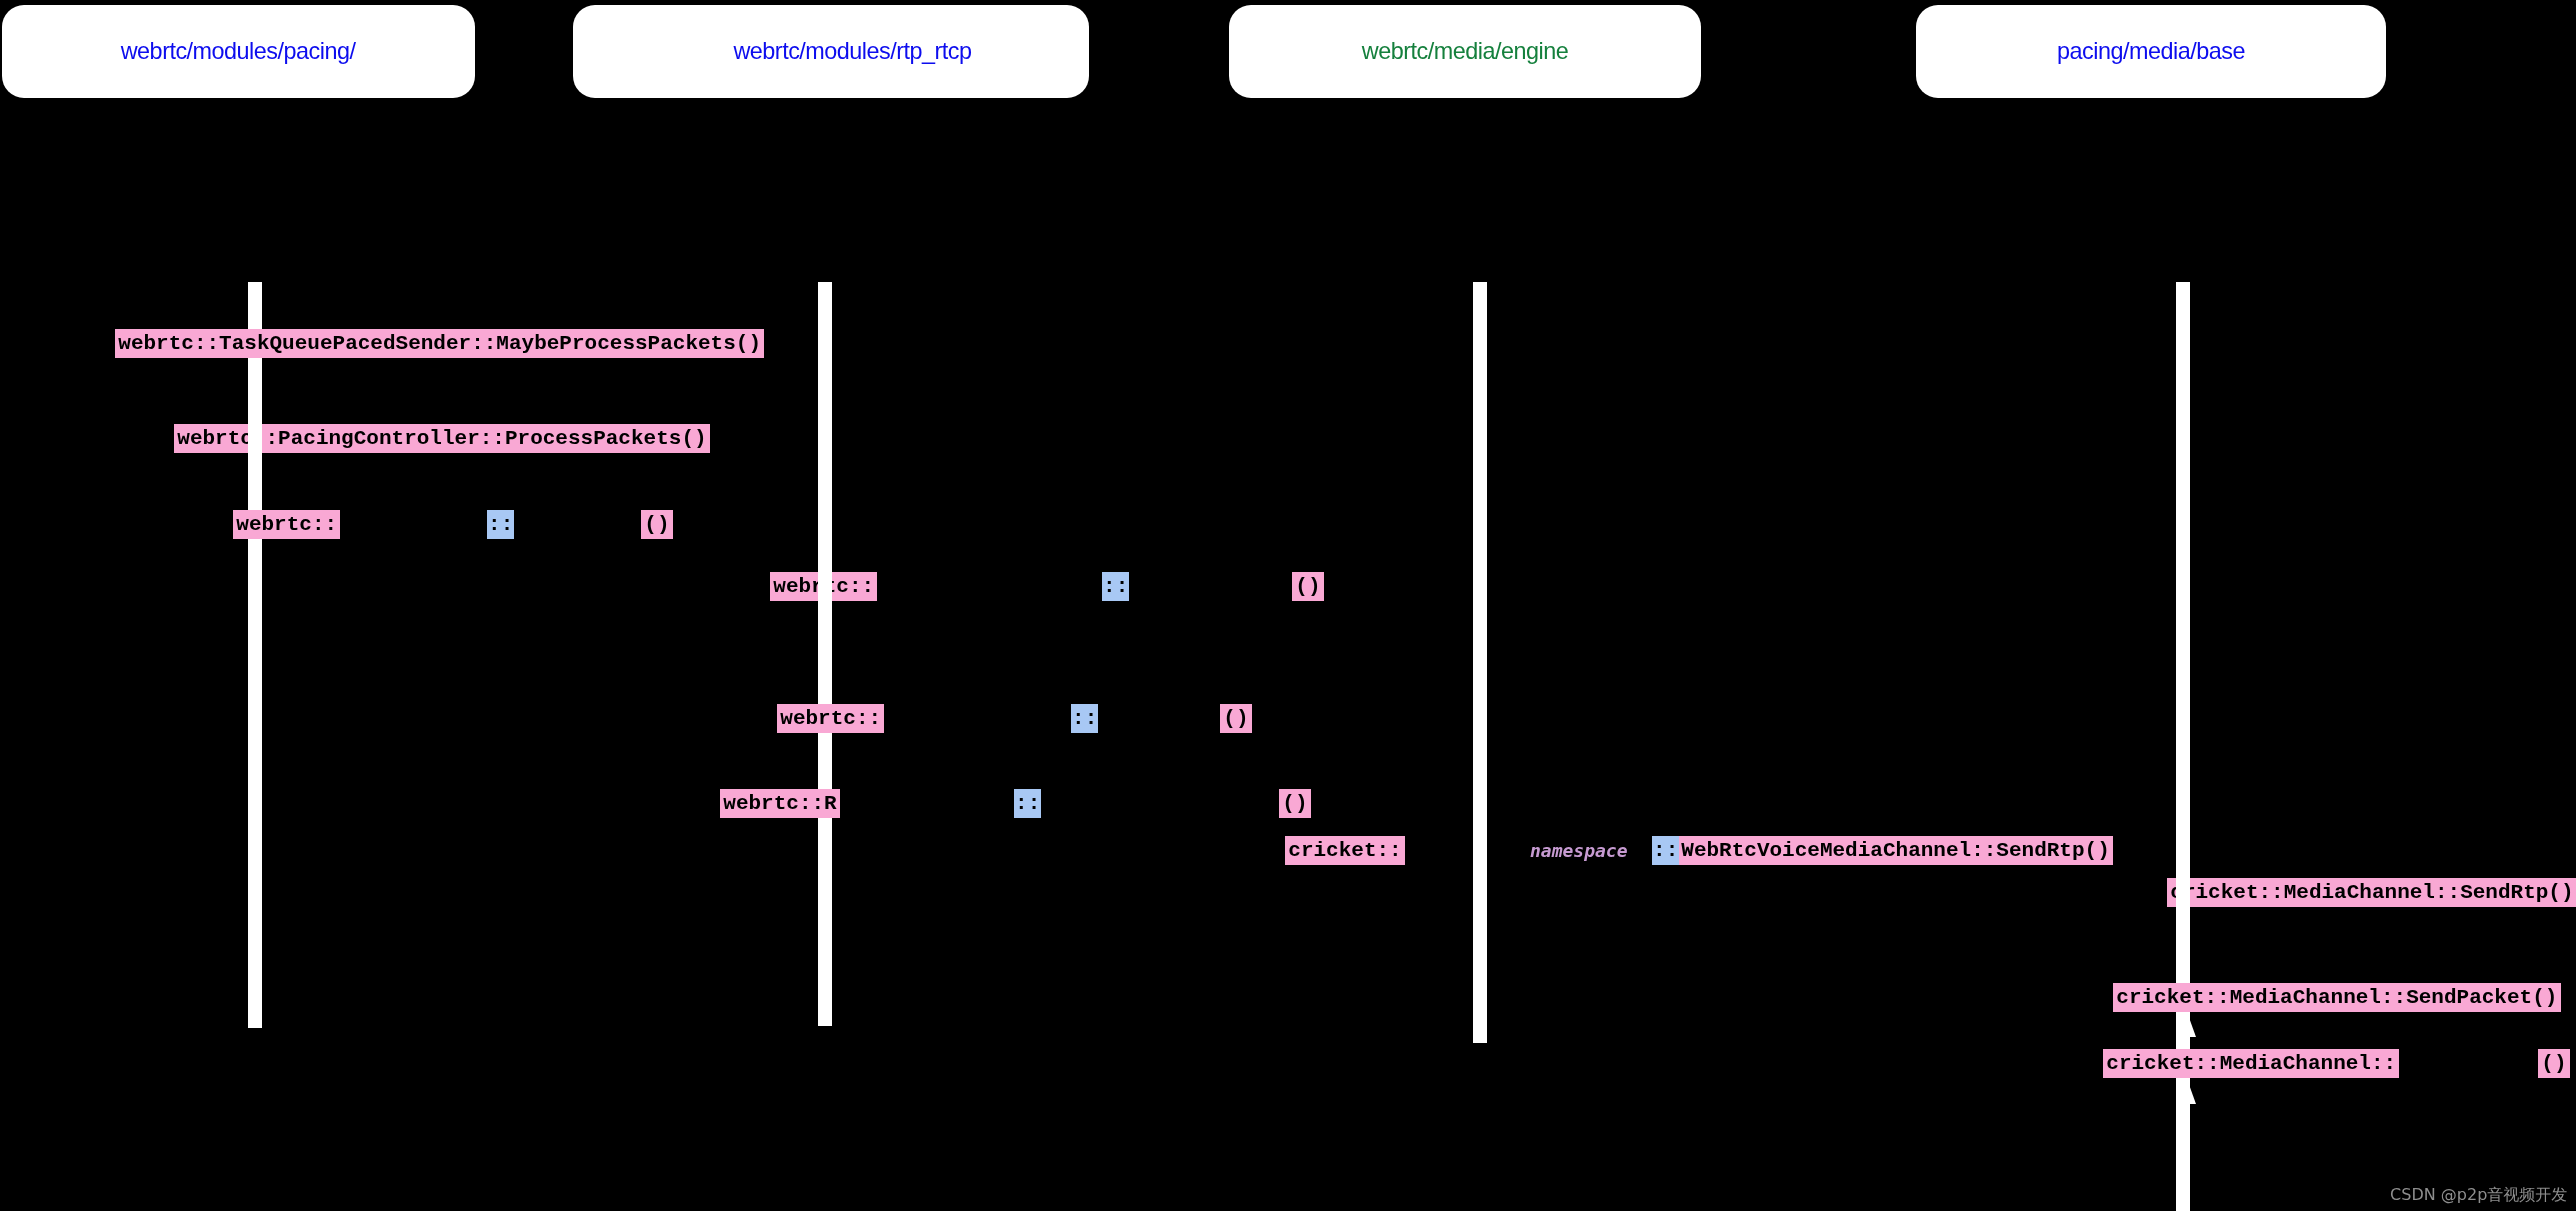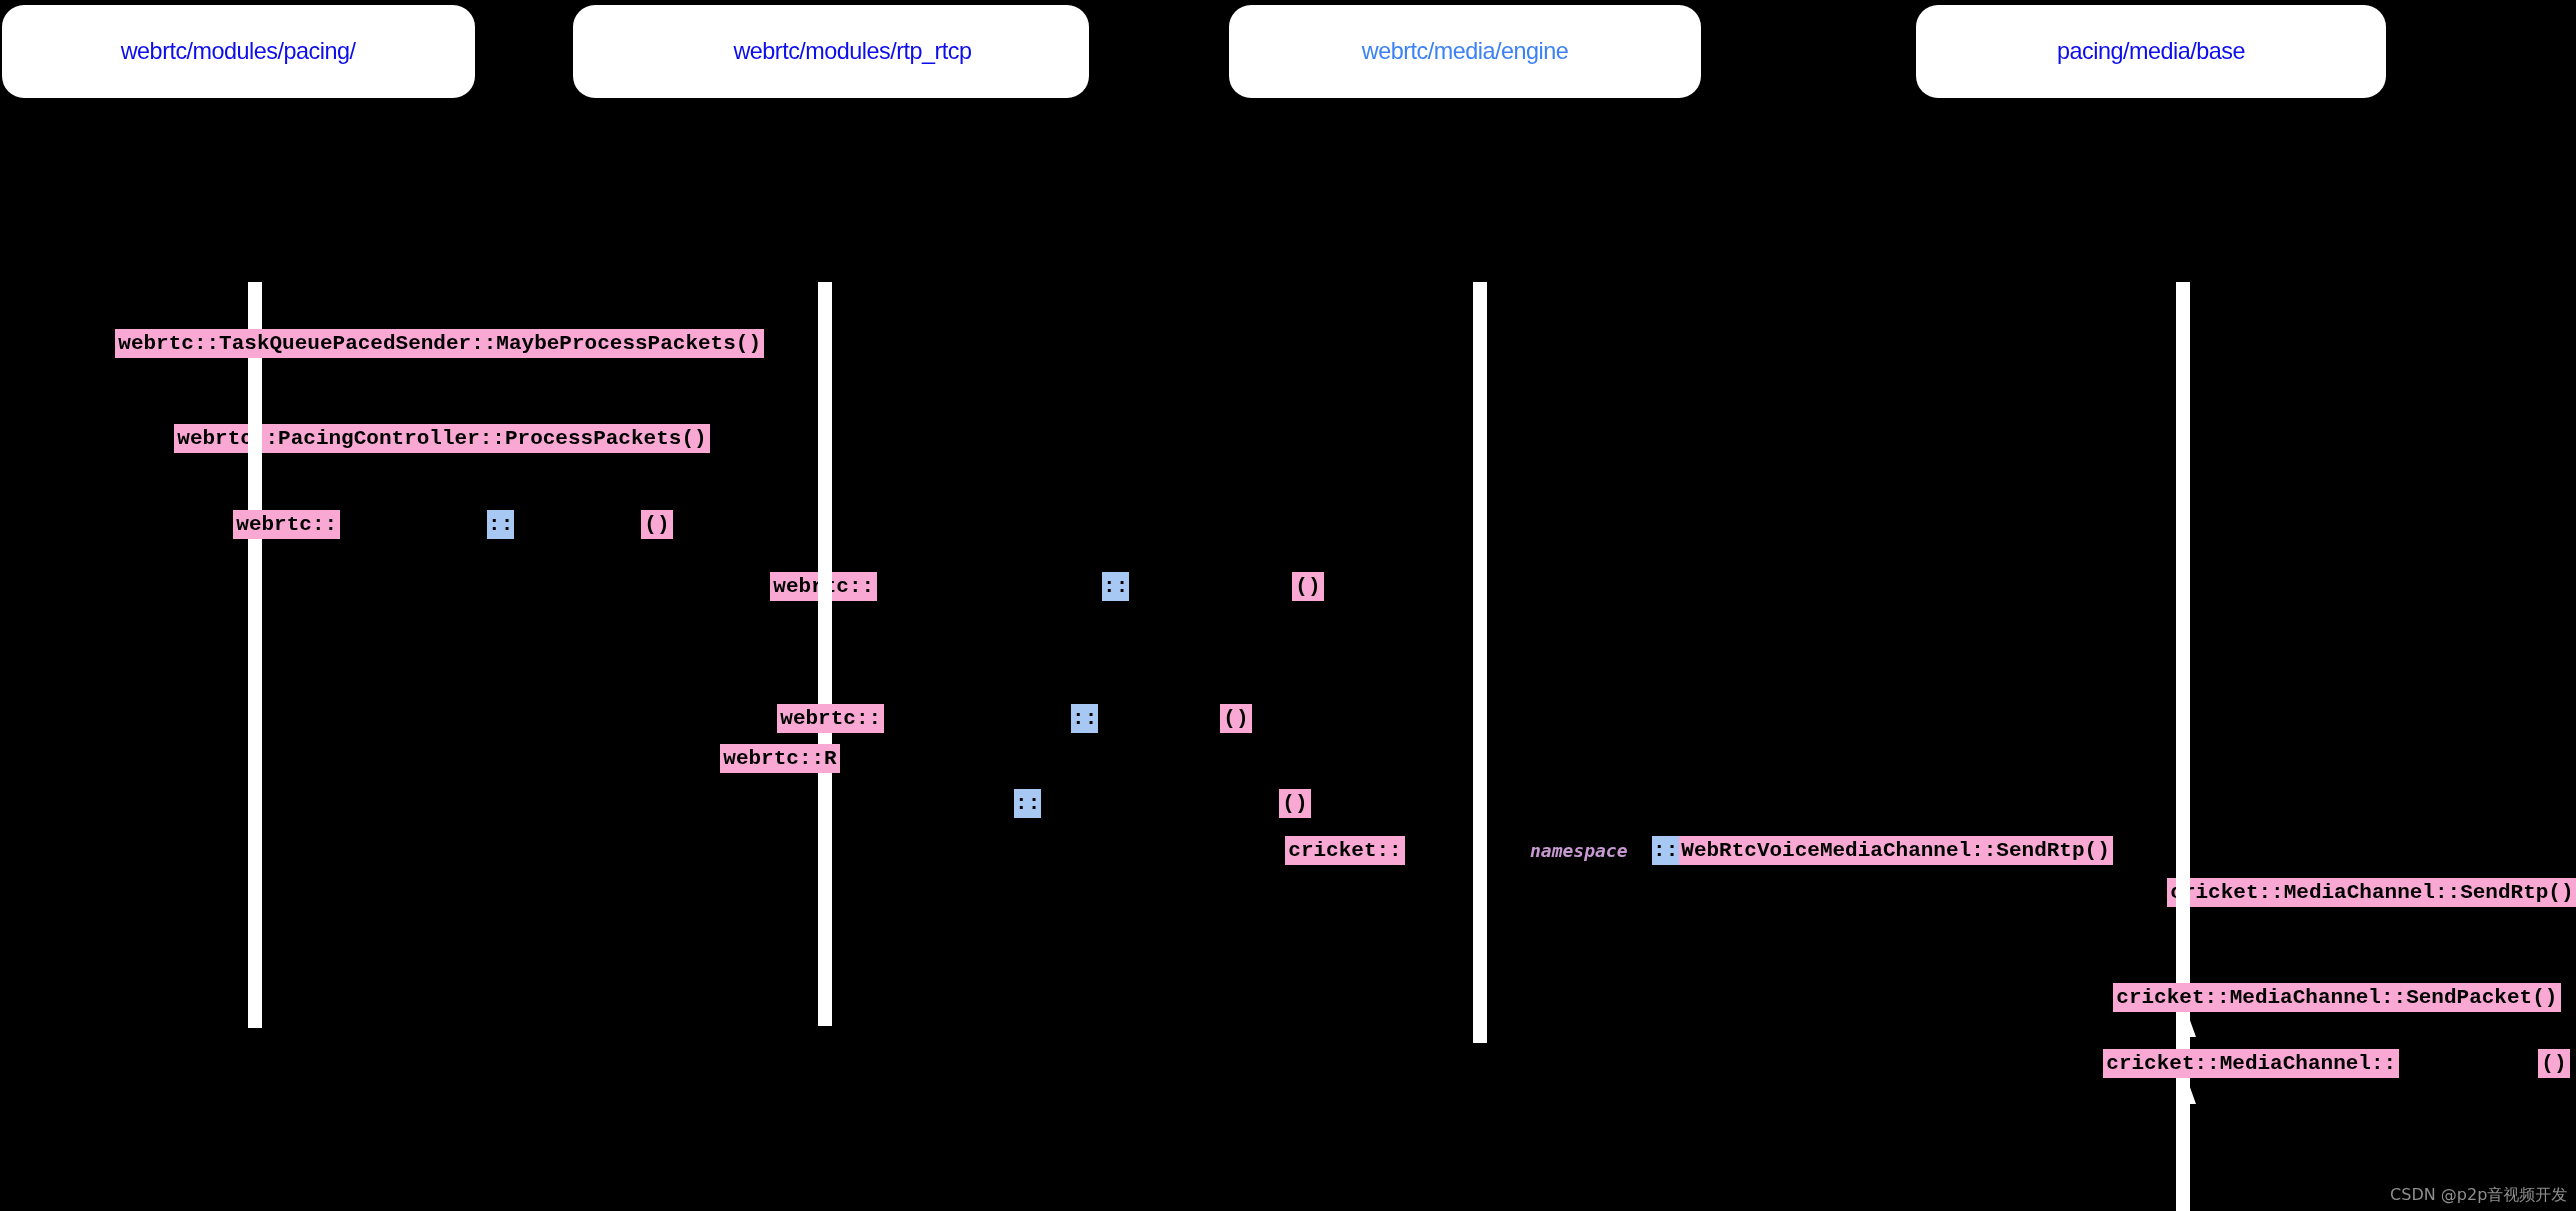--- a/index.html
+++ b/index.html
@@ -31,21 +31,21 @@
 
 <div class="canvas">
   <div id="modules-root">
       <div class="module" style="left: 1.6px; width: 473px;">
         <span style="color: rgb(13, 13, 238);">webrtc/modules/pacing/</span>
       </div>
       <div class="module" style="left: 573px; width: 473px; padding-left: 43px;">
         <span style="color: rgb(13, 13, 238);">webrtc/modules/rtp_rtcp</span>
       </div>
       <div class="module" style="left: 1229px; width: 472px;">
-        <span style="color: #3b82f6;">webrtc/media/engine</span>
+        <span style="color: #15803d;">webrtc/media/engine</span>
       </div>
       <div class="module" style="left: 1916px; width: 470px;">
         <span style="color: rgb(13, 13, 238);">pacing/media/base</span>
       </div>
     </div>
   <div id="lifelines-root">
       <div class="lifeline" style="left: 248px; top: 282px; height: 746px; background: rgb(255, 255, 255);"></div>
       <div class="lifeline" style="left: 818px; top: 282px; height: 744px; background: rgb(255, 255, 255);"></div>
       <div class="lifeline" style="left: 1473px; top: 282px; height: 761px; background: rgb(255, 255, 255);"></div>
       <div class="lifeline" style="left: 2176px; top: 282px; height: 929px; background: rgb(255, 255, 255);"></div>
@@ -66,21 +66,21 @@
         <div class="seg label" style="left: 770px; top: 572px;">webrtc::</div>
         <div class="seg highlight" style="left: 1102px; top: 572px; background: rgb(168, 200, 244);">::</div>
         <div class="seg label" style="left: 1292px; top: 572px;">()</div>
       </div>
       <div class="layer-above">
         <div class="seg label" style="left: 777px; top: 704px;">webrtc::</div>
         <div class="seg highlight" style="left: 1071px; top: 704px; background: rgb(168, 200, 244);">::</div>
         <div class="seg label" style="left: 1220px; top: 704px;">()</div>
       </div>
       <div class="layer-above">
-        <div class="seg label" style="left: 720px; top: 744px;">webrtc::R</div>
+        <div class="seg label" style="left: 720px; top: 789px;">webrtc::R</div>
         <div class="seg highlight" style="left: 1014px; top: 789px; background: rgb(168, 200, 244);">::</div>
         <div class="seg label" style="left: 1279px; top: 789px;">()</div>
       </div>
       <div class="layer-above">
         <div class="seg label" style="left: 1285px; top: 836px;">cricket::</div>
         <div class="seg keyword" style="left: 1530px; top: 836px; color: rgb(199, 155, 210);">namespace</div>
         <div class="seg highlight" style="left: 1652px; top: 836px; background: rgb(168, 200, 244);">::</div>
         <div class="seg label" style="left: 1678px; top: 836px;">WebRtcVoiceMediaChannel::SendRtp()</div>
       </div>
       <div class="layer-below">

